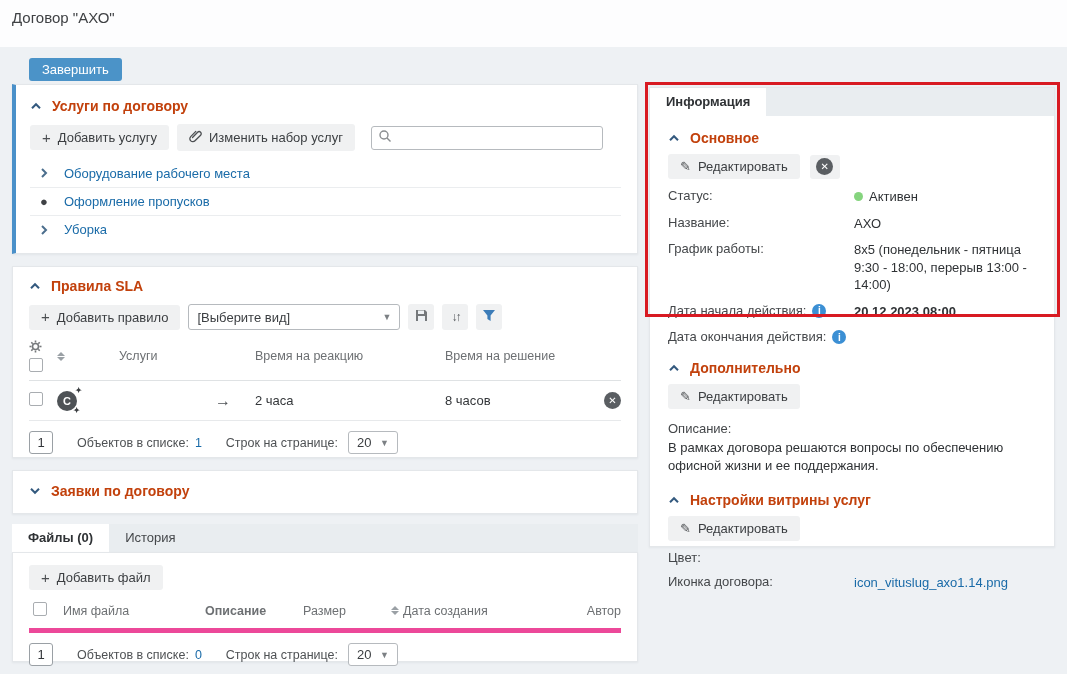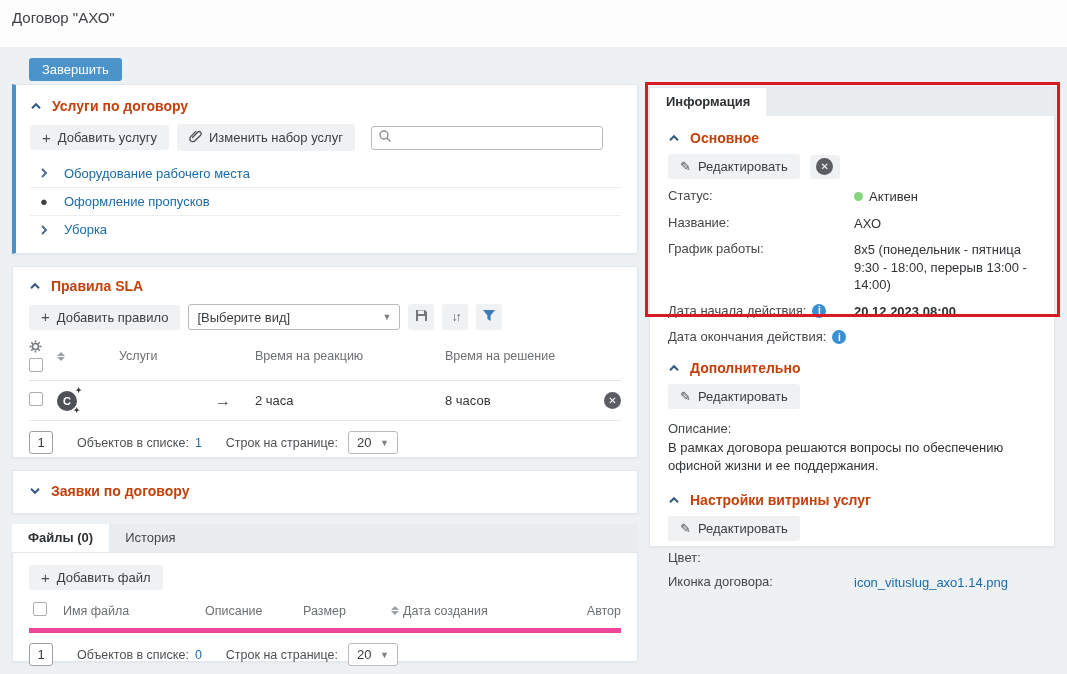--- a/index.html
+++ b/index.html
@@ -73,21 +73,21 @@
   .pgn .lbl1 { margin-left:18px; } .count { color:#1a6ba8; }
   .pgn .lbl2 { margin-left:18px; }
   .sel-rows { width:50px; height:23px; margin-left:4px; }
 
   .tabbar { position:absolute; left:12px; top:524px; width:626px; height:28px; background:#e9edf0; display:flex; }
   .tab { padding:6px 16px; font-size:13px; color:#44474a; cursor:pointer; }
   .tab.active { background:#fff; font-weight:bold; color:#2f3235; }
 
   .f-head { display:flex; align-items:center; color:#6d7073; font-size:12.5px; margin-top:12px;
     border-bottom:5px solid #ec4899; padding:0 0 9px 4px; }
-  .f1 { width:26px; } .f2 { width:142px; padding-left:4px; } .f3 { width:98px; padding-left:4px; }
+  .f1 { width:26px; } .f2 { width:142px; padding-left:4px; } .f3 { width:98px; padding-left:4px;font-weight:bold; }
   .f4 { width:88px; padding-left:4px; } .f5 { width:142px; padding-left:4px; display:flex; align-items:center; gap:4px; } .f6 { flex:1; padding-left:4px;text-align:right; }
 
   
   .info-tabbar { height:28px; background:#e9edf0; display:flex; }
   .info-body { padding:14px 18px 14px 18px; }
   .edit-row { display:flex; align-items:center; gap:10px; margin-top:8px; }
   .pencil { color:#4c4f52; font-size:13px; }
   .xbtn { display:inline-flex; align-items:center; justify-content:center; width:30px; height:24px;
     background:#f0f1f2; border:none; border-radius:3px; cursor:pointer; }
   .field { display:flex; margin-top:9px; font-size:13px; }

